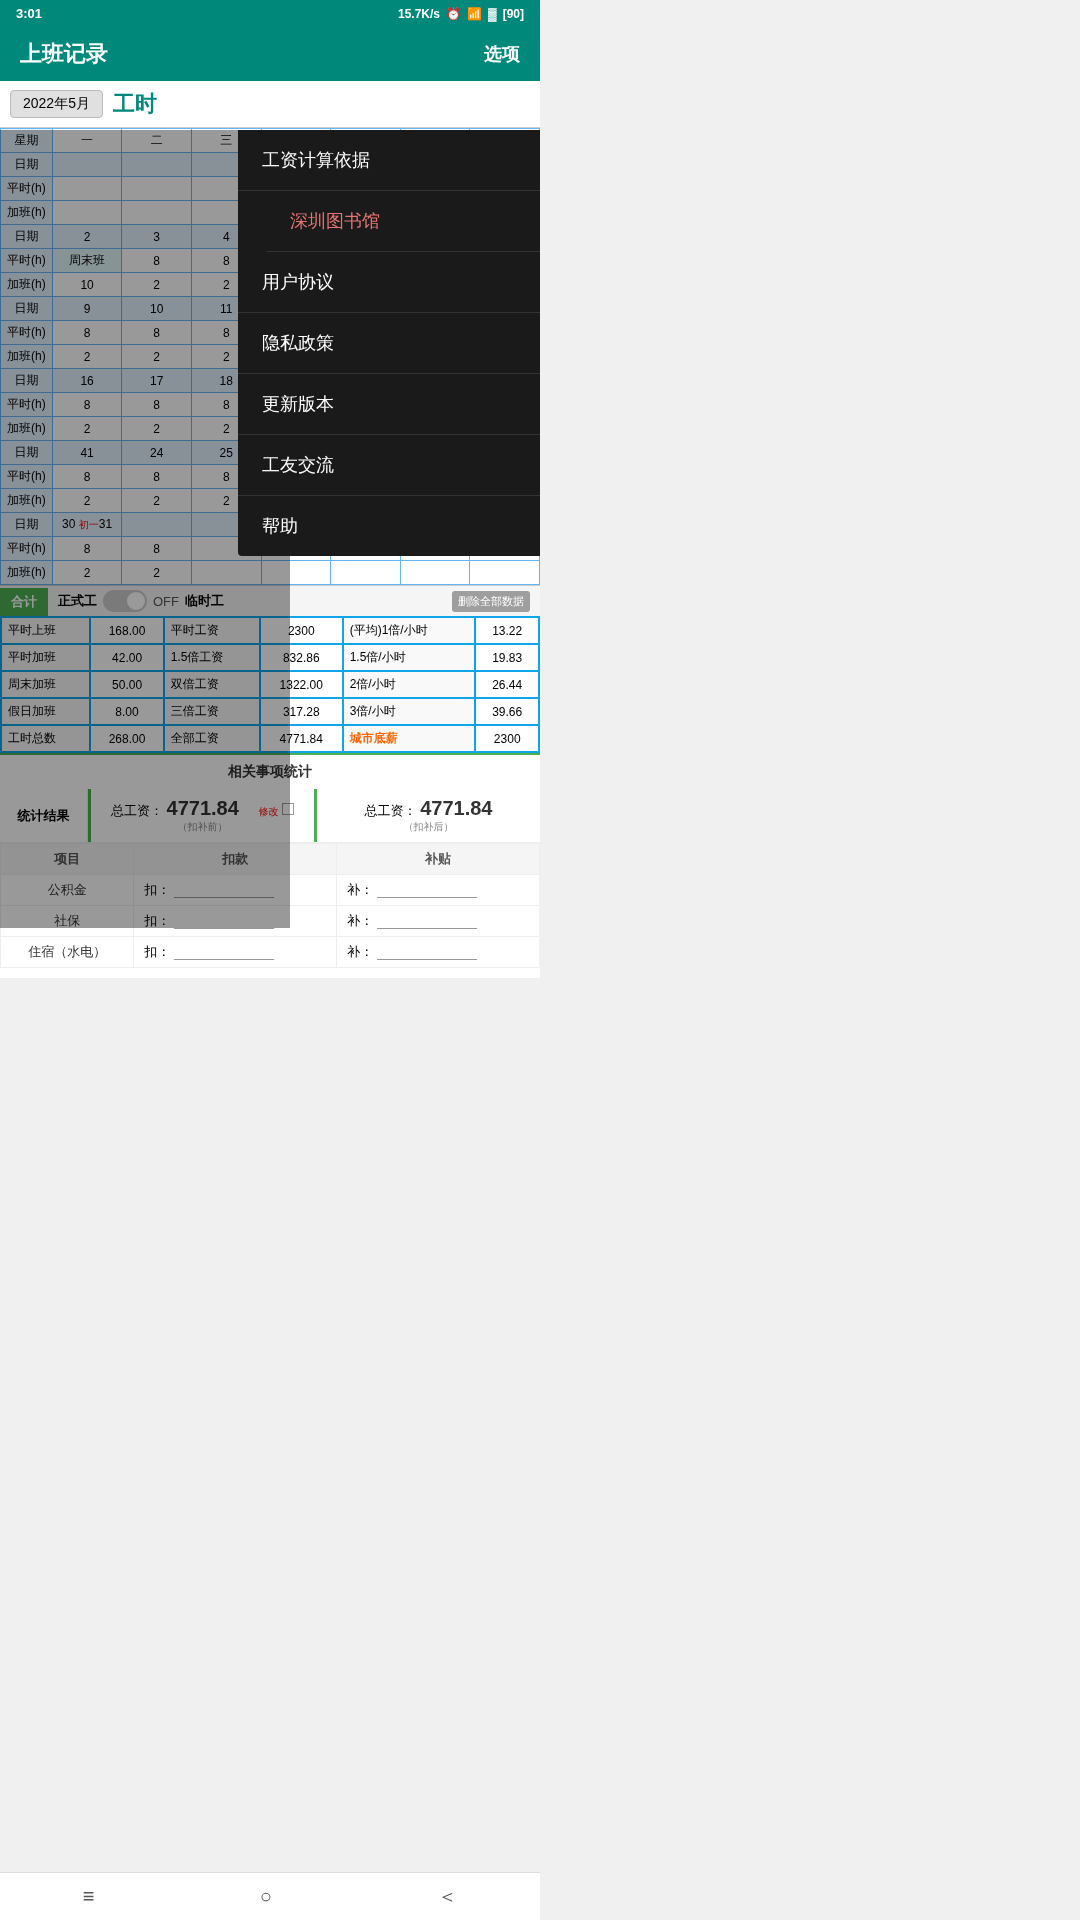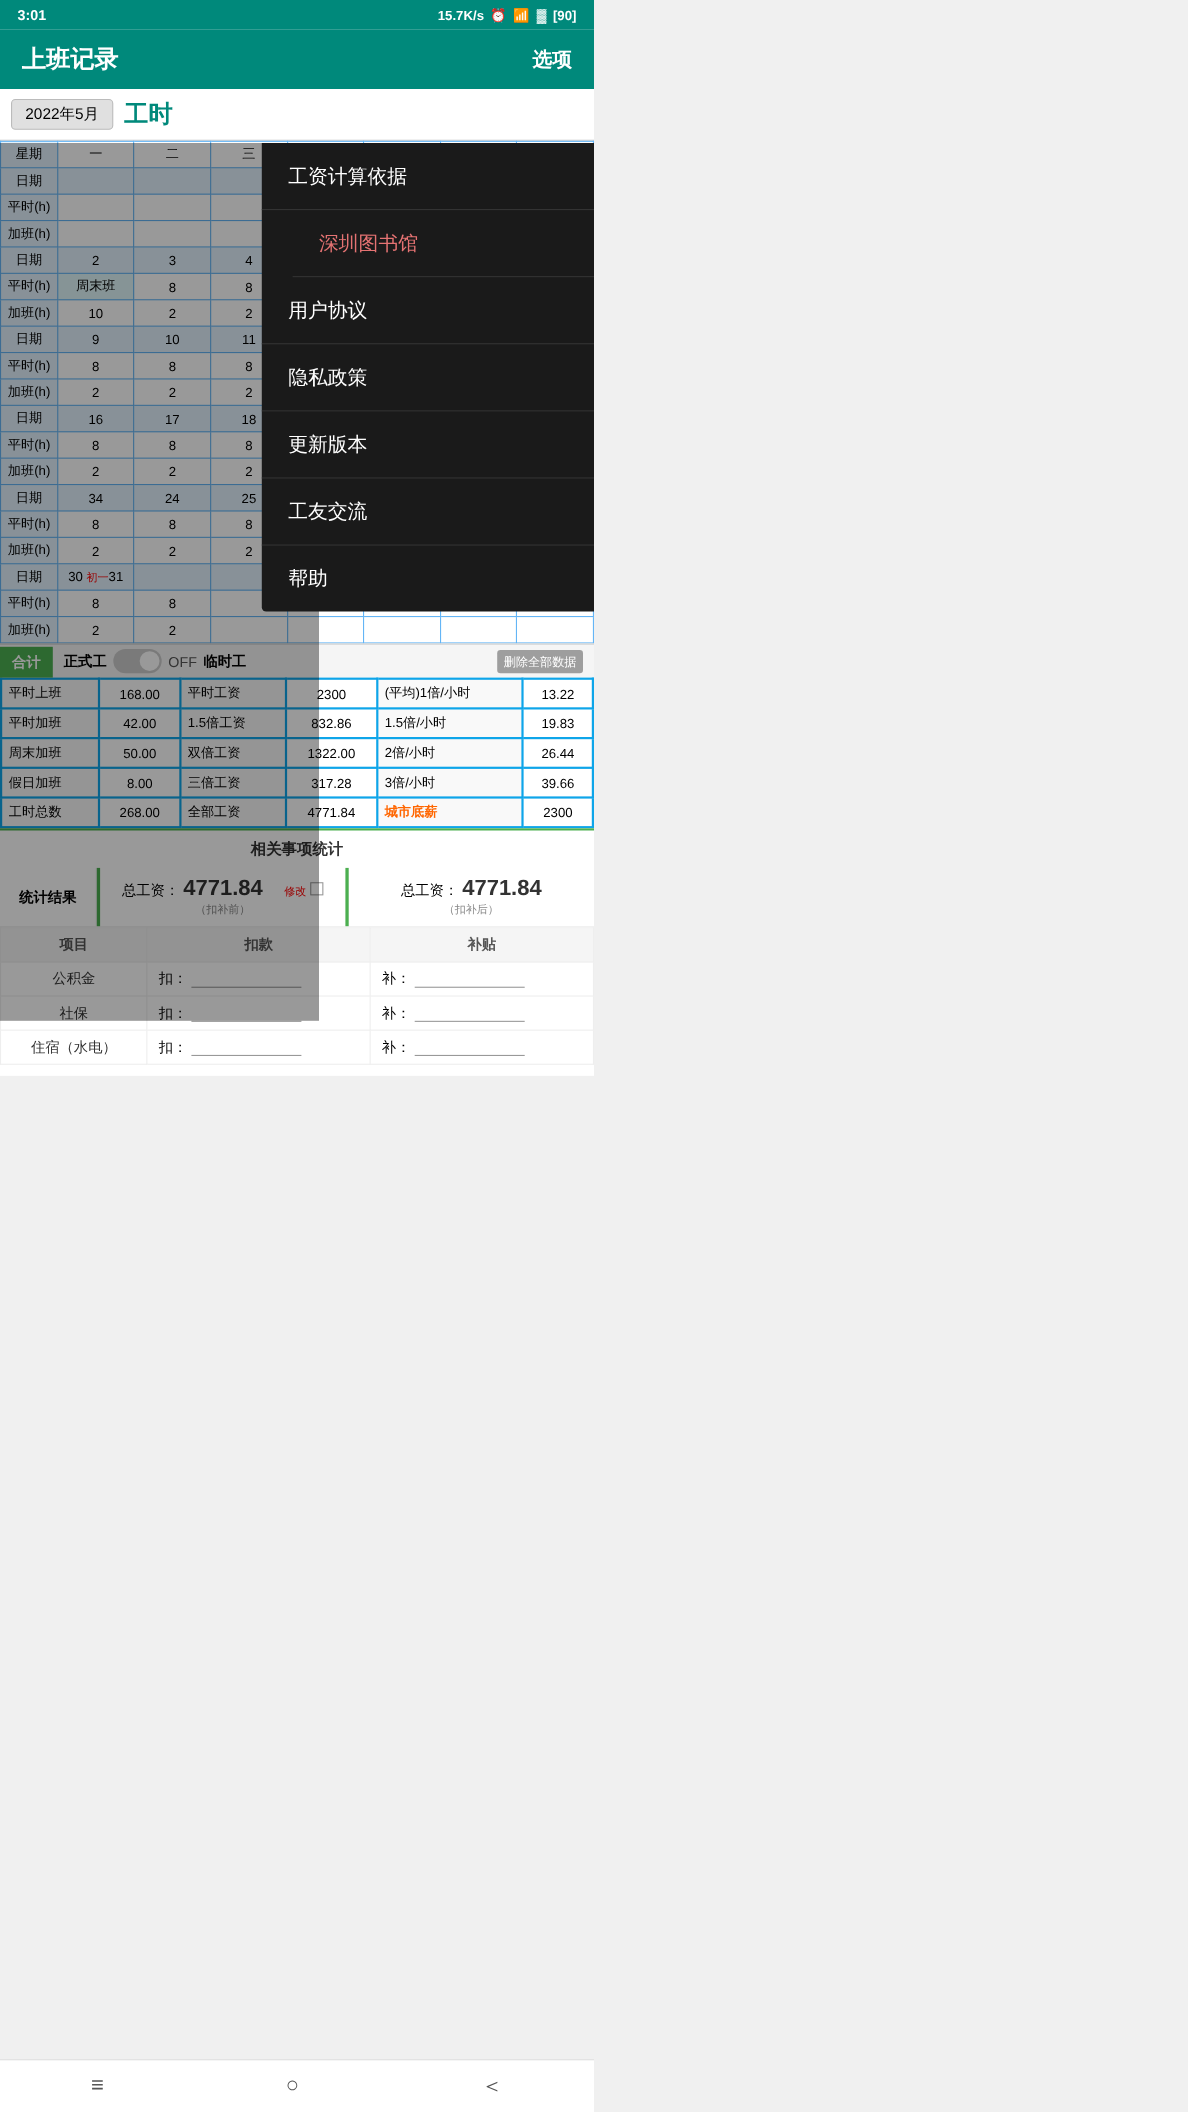--- a/index.html
+++ b/index.html
@@ -496,21 +496,21 @@
           <td>2</td>
           <td>2</td>
         <td></td>
           <td></td>
           <td></td>
           <td></td>
       </tr>
 
       <tr class="date-row">
         <td class="row-label">日期</td>
-        <td>34</td>
+        <td>41</td>
           <td>24</td>
           <td>25</td>
         <td></td>
           <td></td>
           <td></td>
           <td></td>
       </tr>
       <tr>
         <td class="row-label">平时(h)</td>
         <td>8</td>

